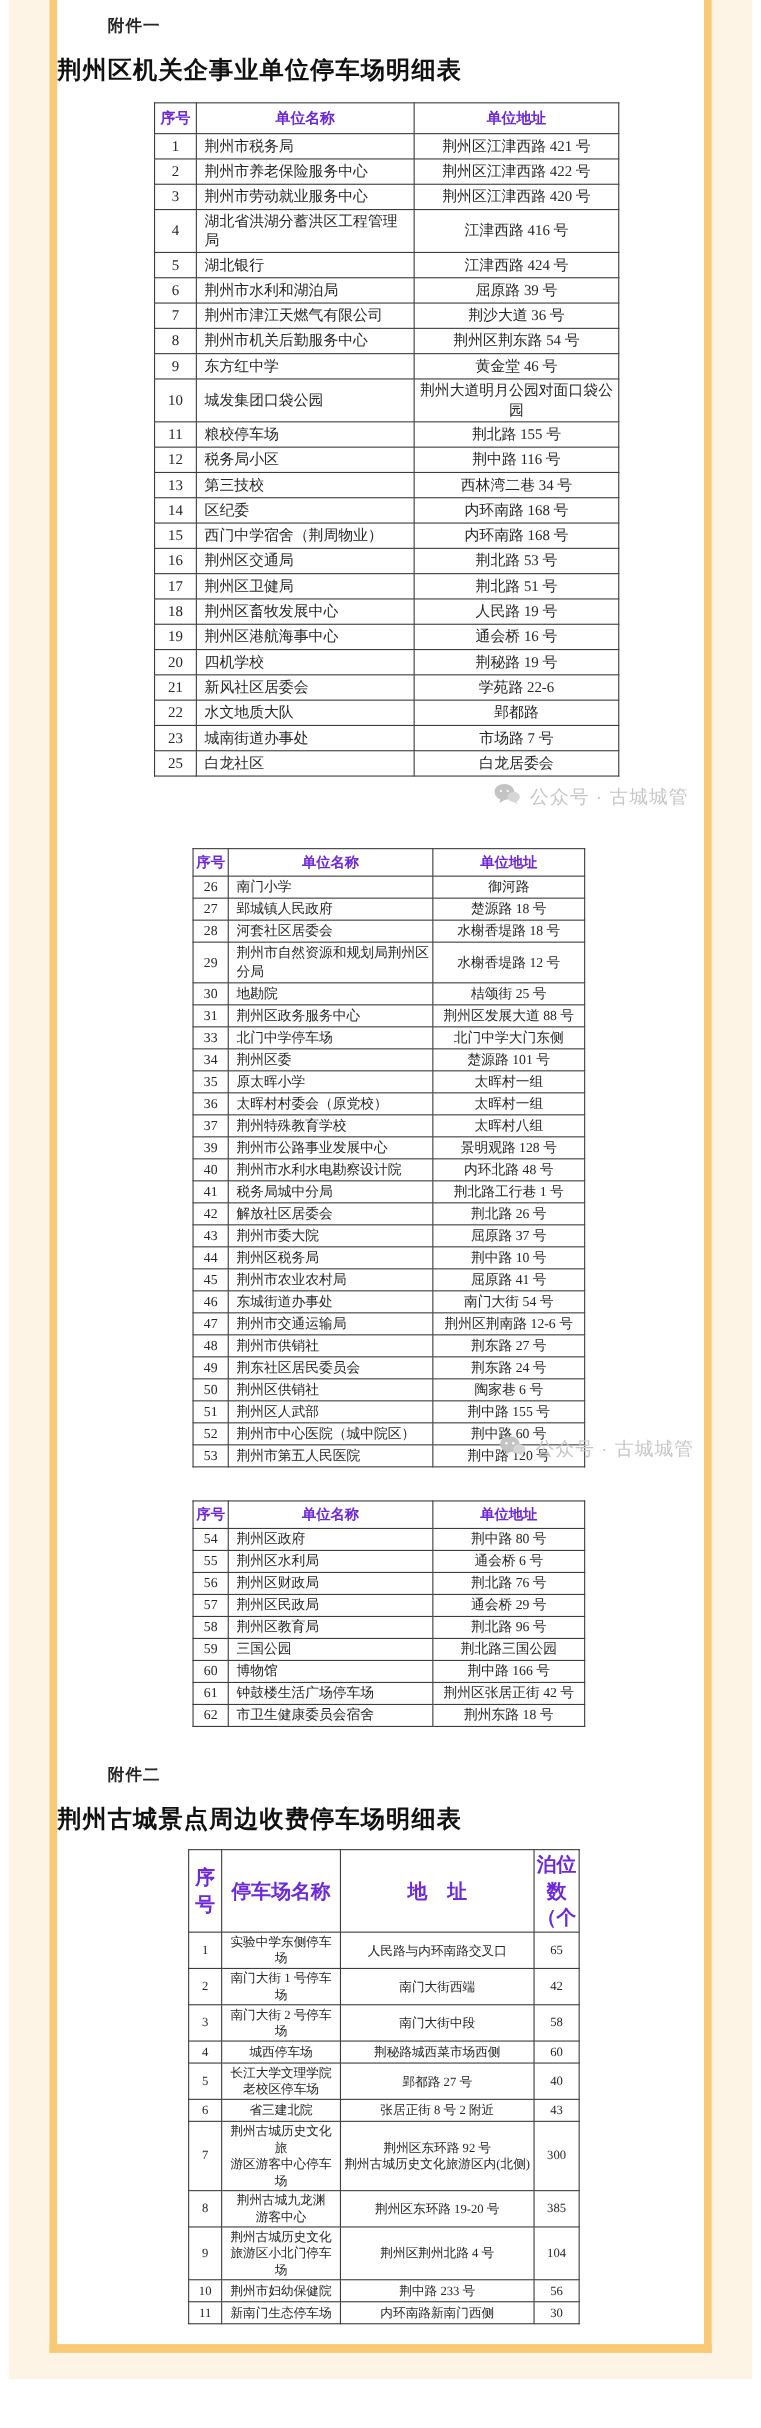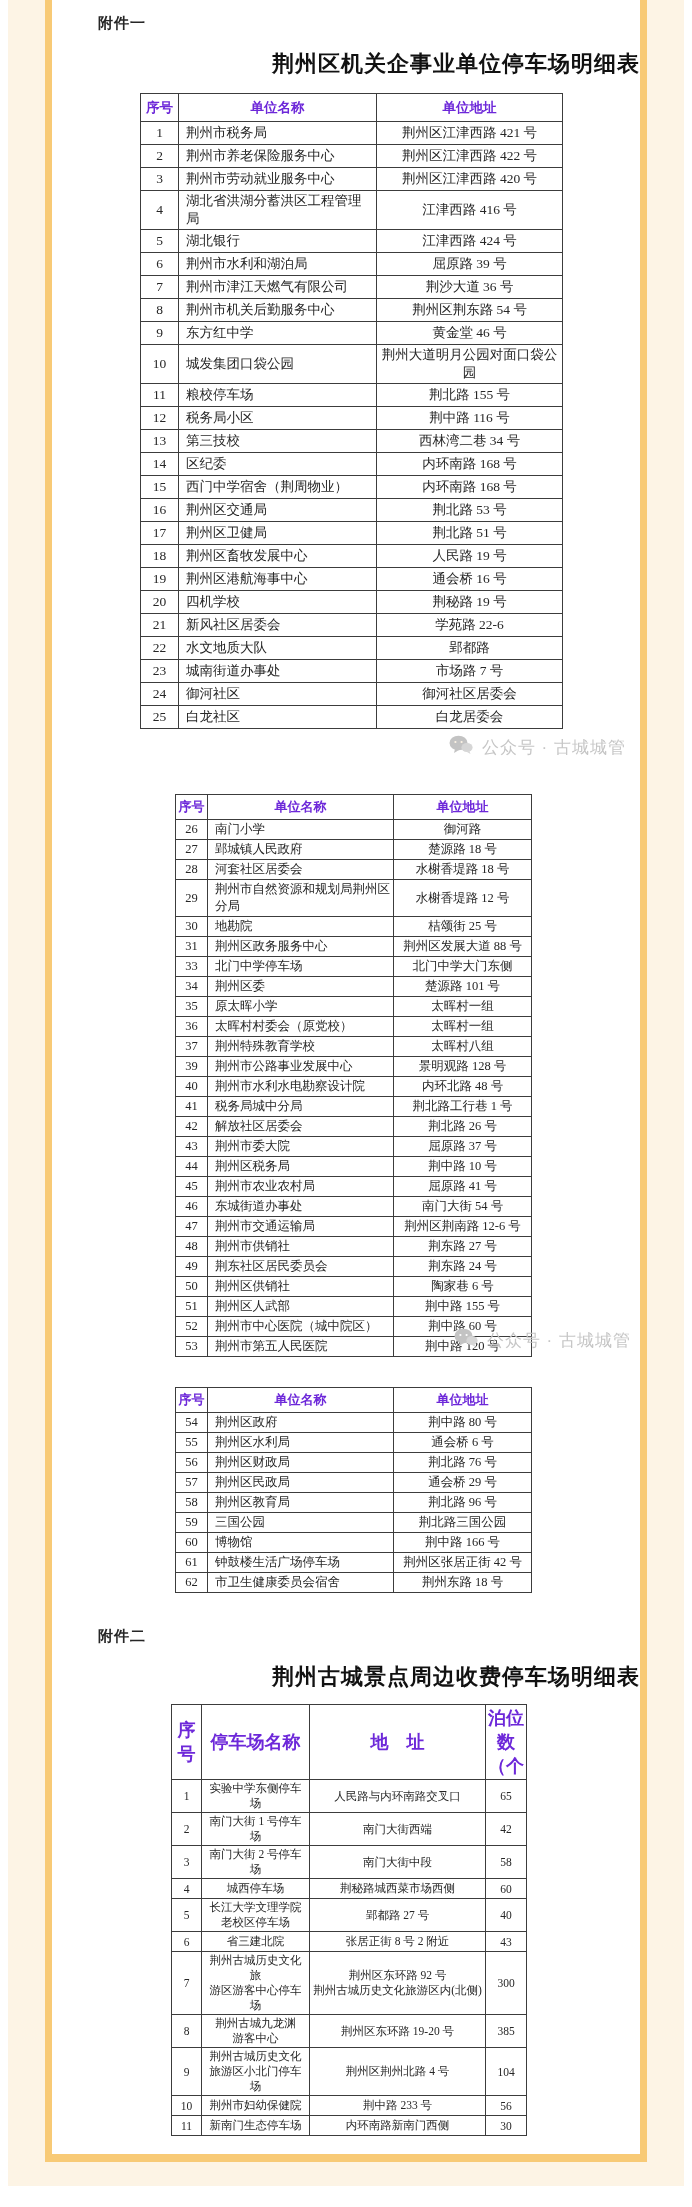--- a/index.html
+++ b/index.html
@@ -10,21 +10,21 @@
   .cream{ margin:0 8px; background:#fdf4e5; padding-bottom:24px; }
   
   .main-card{
     margin:0 37px; background:#ffffff;
     border-left:7px solid #f8ca76; border-right:7px solid #f8ca76; border-bottom:8px solid #f8ca76;
     padding-bottom:18px;
   }
   .attach-label{ padding-top:14px; margin-left:46px; font-size:15px; font-weight:bold; letter-spacing:1px;}
   .attach-label.second{ padding-top:34px; }
   .doc-title{
-    margin:16px 0 0 0; text-align:right; font-size:22px; font-weight:bold; letter-spacing:1px; color:#111;
+    margin:16px 0 0 0; text-align:left; font-size:22px; font-weight:bold; letter-spacing:1px; color:#111;
   }
   
   table{ border-collapse:collapse; table-layout:fixed; }
   th,td{ border:1px solid #3c3c3c; text-align:center; padding:1px 2px; white-space:pre-line; overflow:hidden;}
   th{ font-family:"Liberation Sans",sans-serif; font-weight:bold; font-size:13.5px; color:#6d28d9; height:25px;}
   td{ color:#262626; }
   .t1{ width:422px; margin:14px 0 0 88px; }
   .t1 td{ font-size:13.5px; height:20px; }
   .t1 col.c0{width:38px;} .t1 col.c1{width:198px;} .t1 col.c2{width:186px;}
   .t2,.t3{ width:356px; margin:34px 0 0 123px; }
@@ -177,25 +177,20 @@
             <td class="c-no">22</td>
             <td class="c-name">水文地质大队</td>
             <td class="c-addr">郢都路</td>
           </tr>
           <tr>
             <td class="c-no">23</td>
             <td class="c-name">城南街道办事处</td>
             <td class="c-addr">市场路 7 号</td>
           </tr>
           <tr>
-            <td class="c-no">24</td>
-            <td class="c-name">御河社区</td>
-            <td class="c-addr">御河社区居委会</td>
-          </tr>
-          <tr>
             <td class="c-no">25</td>
             <td class="c-name">白龙社区</td>
             <td class="c-addr">白龙居委会</td>
           </tr>
         </tbody>
     </table>
 
     <div class="wm wm1">
       <span>
         <svg width="24" height="20" viewBox="0 0 24 20">

